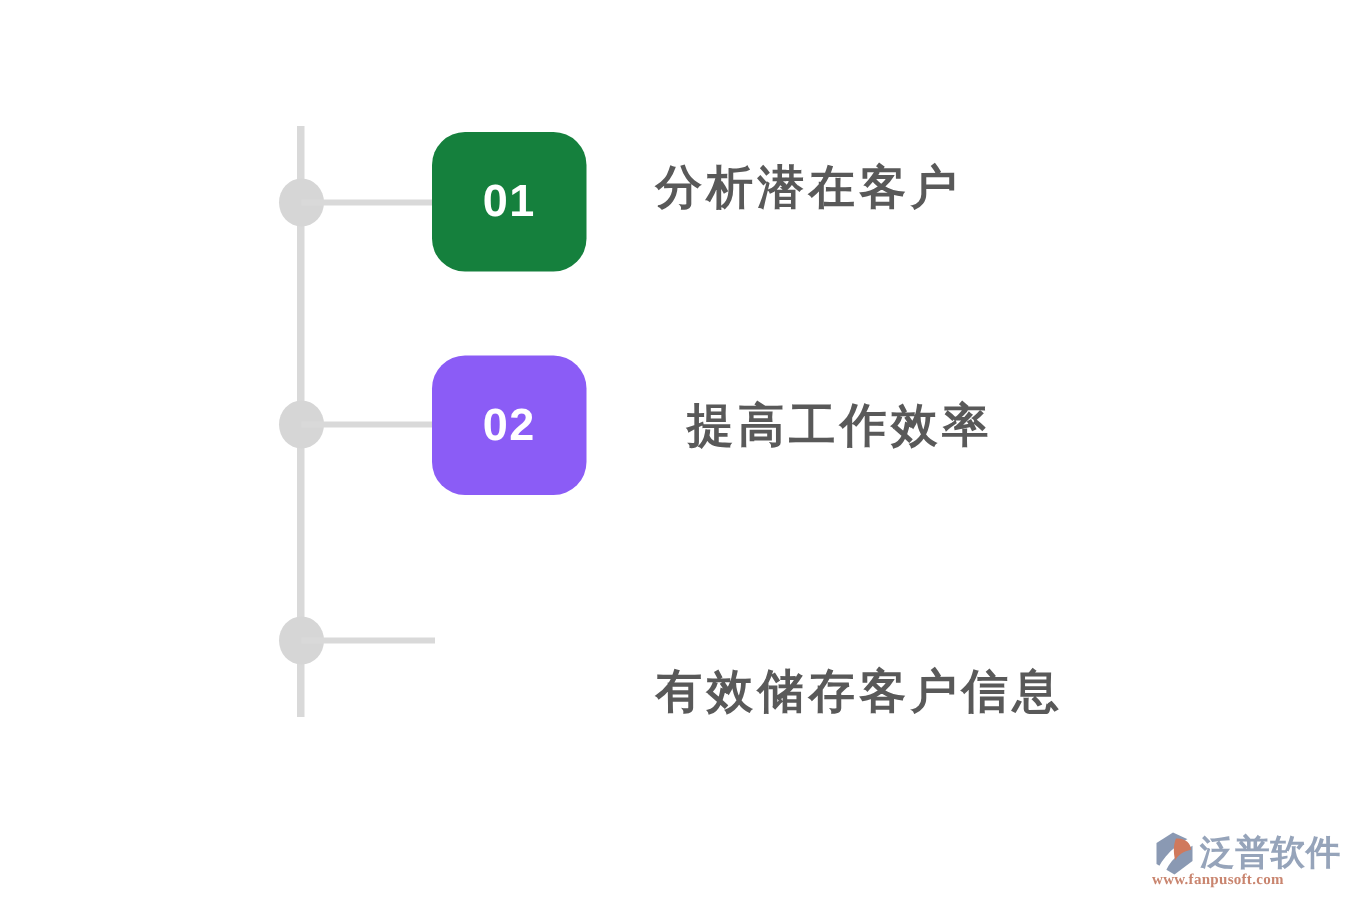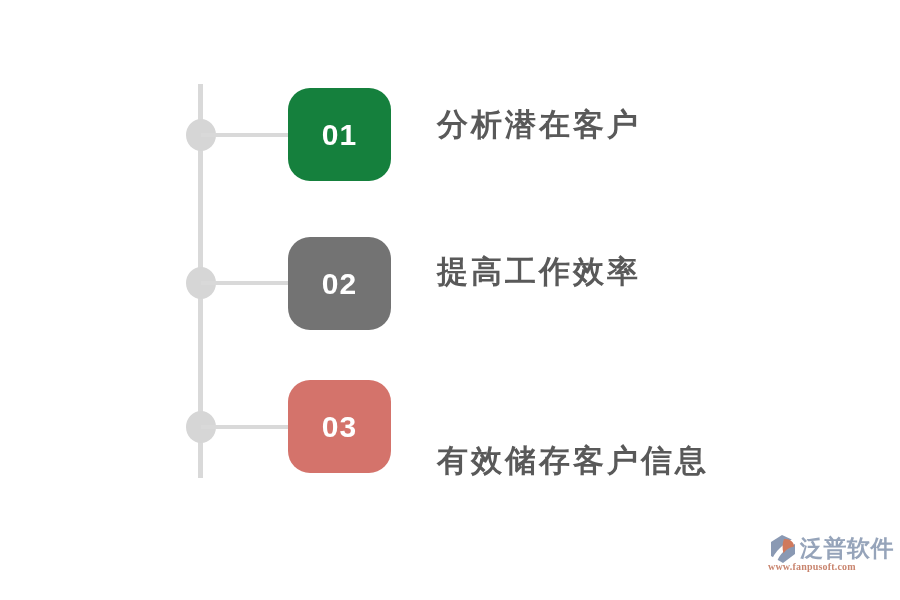--- a/index.html
+++ b/index.html
@@ -42,24 +42,24 @@
   .badge .num {
     font-size: 30px; font-weight: bold; letter-spacing: 1px;
   }
 
   .step-label {
     position: absolute; left: 437px;
     font-size: 31px; font-weight: bold; letter-spacing: 3px;
     line-height: 32px; white-space: nowrap;
   }
   .step-label.l1 { top: 109px; }
-  .step-label.l2 { top: 256px; }
+  .step-label.l2 { top: 268px; margin-left: 21px; }
   .step-label.l3 { top: 424px; }
 
-  .watermark { position: absolute; left: 766px; top: 532px; width: 130px; height: 44px; }
+  .watermark { position: absolute; left: 766px; top: 552px; width: 130px; height: 44px; }
   .wm-icon { position: absolute; left: 2px; top: 2px; width: 30px; height: 30px; }
   .wm-brand {
     position: absolute; left: 34px; top: 1px;
     font-size: 23px; font-weight: bold; letter-spacing: 0.5px;
     white-space: nowrap;
   }
   .wm-url {
     position: absolute; left: 2px; top: 29px;
     font-family: "Liberation Serif", "DejaVu Serif", serif;
     font-size: 10px; font-weight: bold; letter-spacing: 0.2px;
@@ -77,25 +77,22 @@
   <div class="node n2" style="background: rgb(214, 214, 214);"></div>
   <div class="node n3" style="background: rgb(214, 214, 214);"></div>
 
   <div class="connector c1" style="background: rgb(217, 217, 217);"></div>
   <div class="connector c2" style="background: rgb(217, 217, 217);"></div>
   <div class="connector c3" style="background: rgb(217, 217, 217);"></div>
 
   <div class="badge b1" style="background: #15803d;">
     <span class="num" style="color: rgb(255, 255, 255);">01</span>
   </div>
-  <div class="badge b2" style="background: #737373;">
+  <div class="badge b2" style="background: #8b5cf6;">
     <span class="num" style="color: rgb(255, 255, 255);">02</span>
-  </div>
-  <div class="badge b3" style="background: rgb(212, 115, 107);">
-    <span class="num" style="color: rgb(255, 255, 255);">03</span>
   </div>
 
   <div class="step-label l1" style="color: rgb(89, 89, 89);">分析潜在客户</div>
   <div class="step-label l2" style="color: rgb(89, 89, 89);">提高工作效率</div>
   <div class="step-label l3" style="color: rgb(89, 89, 89); margin-top: 21px;">有效储存客户信息</div>
 
   <div class="watermark">
     <svg class="wm-icon" viewBox="0 0 30 30" xmlns="http://www.w3.org/2000/svg">
       <path d="M14 1 L27 7 V20 L15 29 L3 22 V8 Z" style="fill: rgb(138, 153, 179);"></path>
       <path fill="#ffffff" d="M2 29 C7 17, 16 8, 29 3 L29 9 C19 13, 11 20, 8 30 Z"></path>

